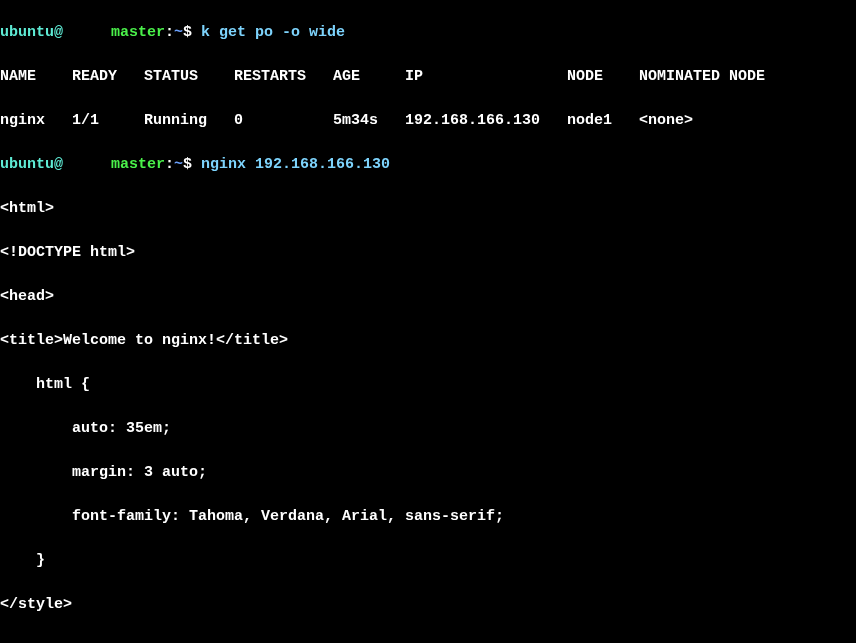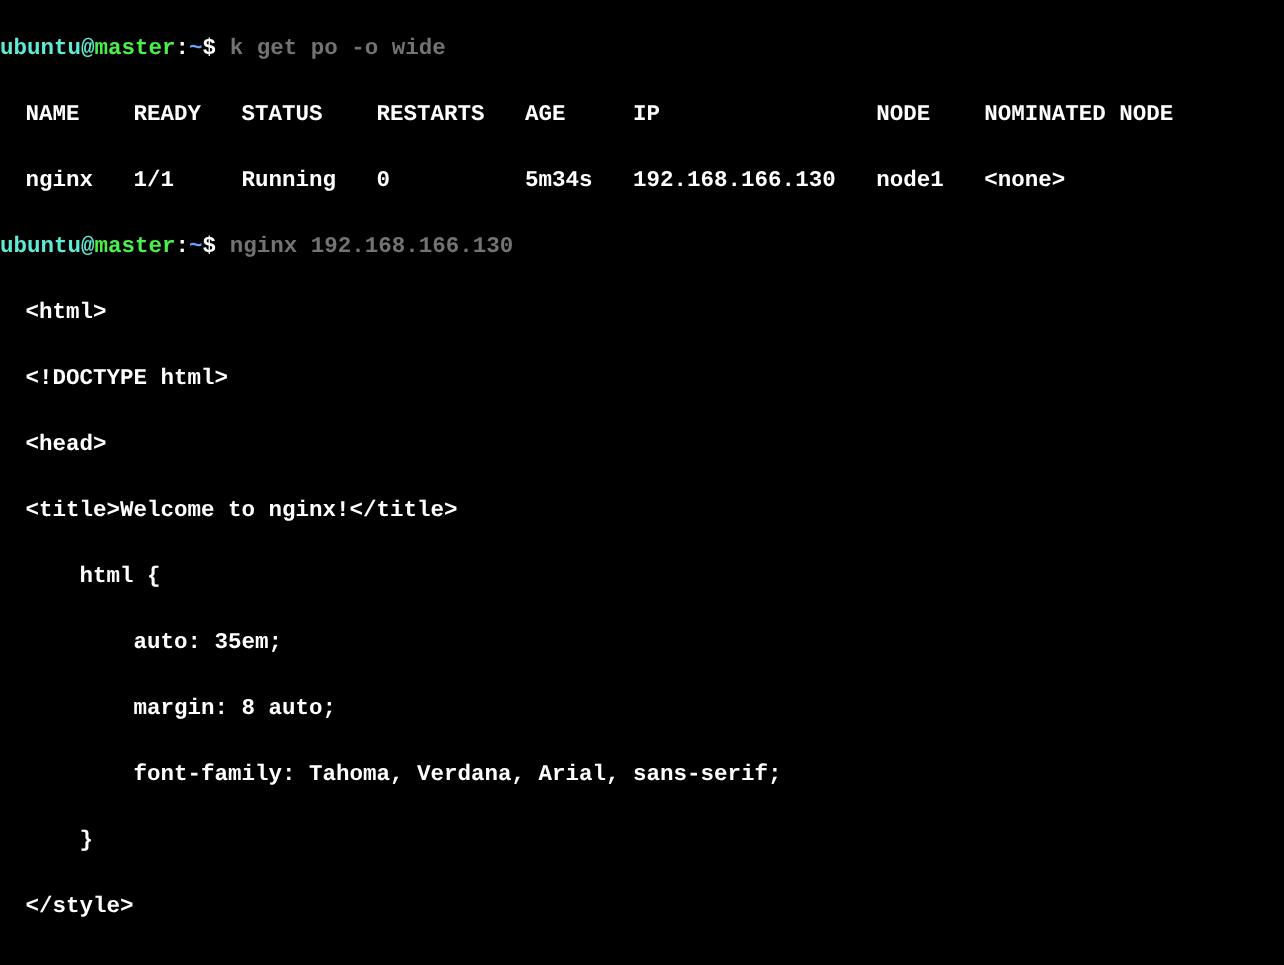--- a/index.html
+++ b/index.html
@@ -13,43 +13,43 @@
       width: 856px;
       height: 643px;
       overflow: hidden;
       font-weight: bold;
     }
     .terminal {
       padding: 0;
       white-space: pre;
     }
     .user { color: #5eead4; }
-    .host { color: #4af04a; }
+    .host { color: #4af04a; margin-left: 48px; }
     .colon { color: #fff; }
     .path { color: #6a9ffb; }
     .dollar { color: #fff; }
-    .cmd { color: #737373; margin-top: 10px; }
-    .out { color: #fff; margin-left: 17px; }
+    .cmd { color: #7dd3fc; margin-top: 10px; }
+    .out { color: #fff; }
     .line { display: block; }
   </style>
 </head>
 <body>
 
 <div class="terminal">
 <span class="line"><span class="user">ubuntu</span><span class="user">@</span><span class="host">master</span><span class="colon">:</span><span class="path">~</span><span class="dollar">$ </span><span class="cmd">k get po -o wide</span></span>
 <span class="line out">NAME    READY   STATUS    RESTARTS   AGE     IP                NODE    NOMINATED NODE</span>
 <span class="line out">nginx   1/1     Running   0          5m34s   192.168.166.130   node1   &lt;none&gt;</span>
 <span class="line"><span class="user">ubuntu</span><span class="user">@</span><span class="host">master</span><span class="colon">:</span><span class="path">~</span><span class="dollar">$ </span><span class="cmd">nginx 192.168.166.130</span></span>
 <span class="line out">&lt;html&gt;</span>
 <span class="line out">&lt;!DOCTYPE html&gt;</span>
 <span class="line out">&lt;head&gt;</span>
 <span class="line out">&lt;title&gt;Welcome to nginx!&lt;/title&gt;</span>
 <span class="line out">    html {</span>
 <span class="line out">        auto: 35em;</span>
-<span class="line out">        margin: 8 auto;</span>
+<span class="line out">        margin: 3 auto;</span>
 <span class="line out">        font-family: Tahoma, Verdana, Arial, sans-serif;</span>
 <span class="line out">    }</span>
 <span class="line out">&lt;/style&gt;</span>
 
 
 
 
 
 <span class="line out"></span>
 

